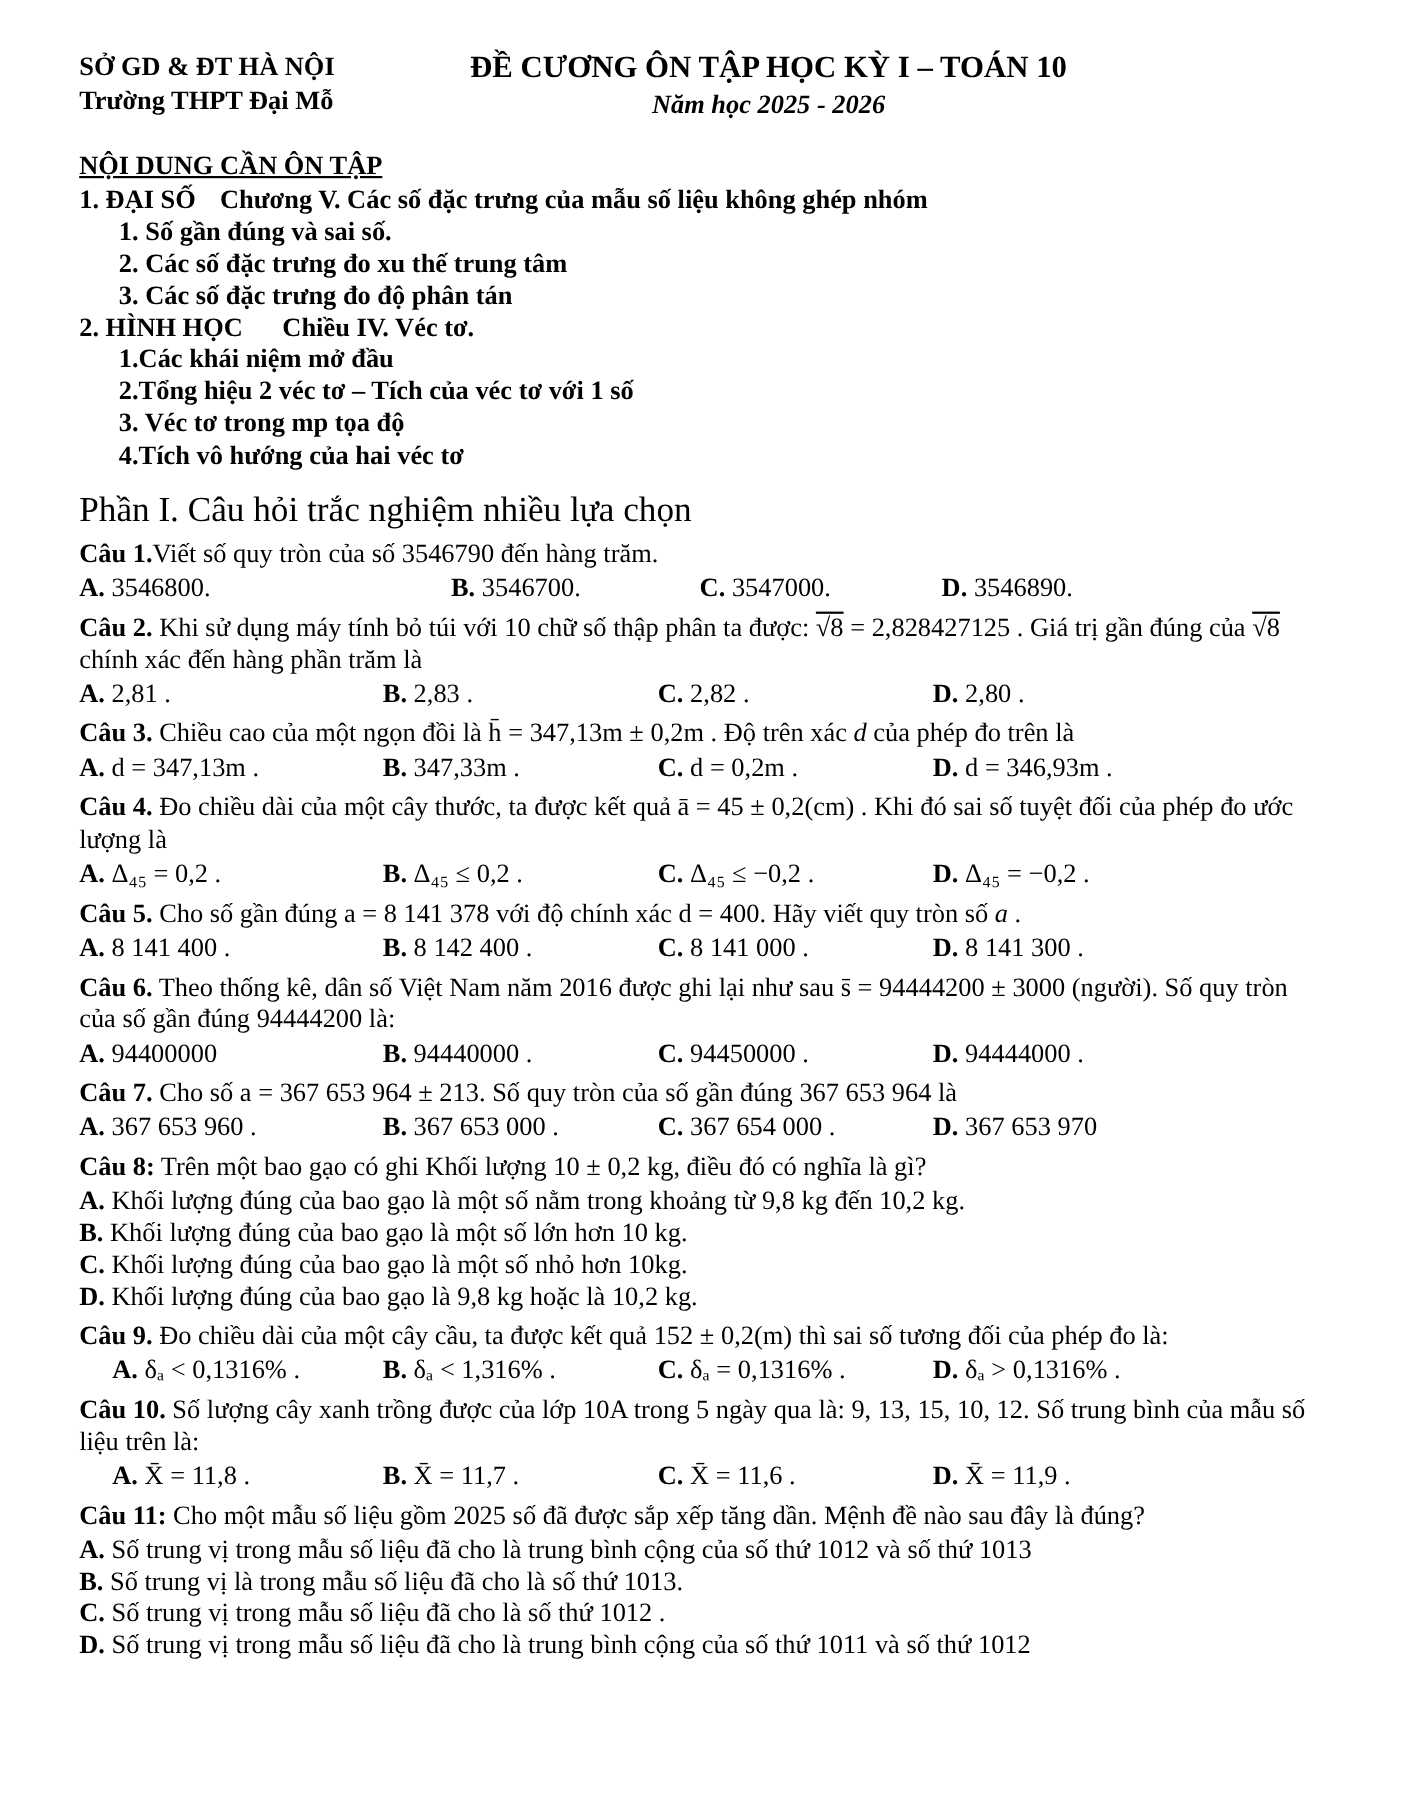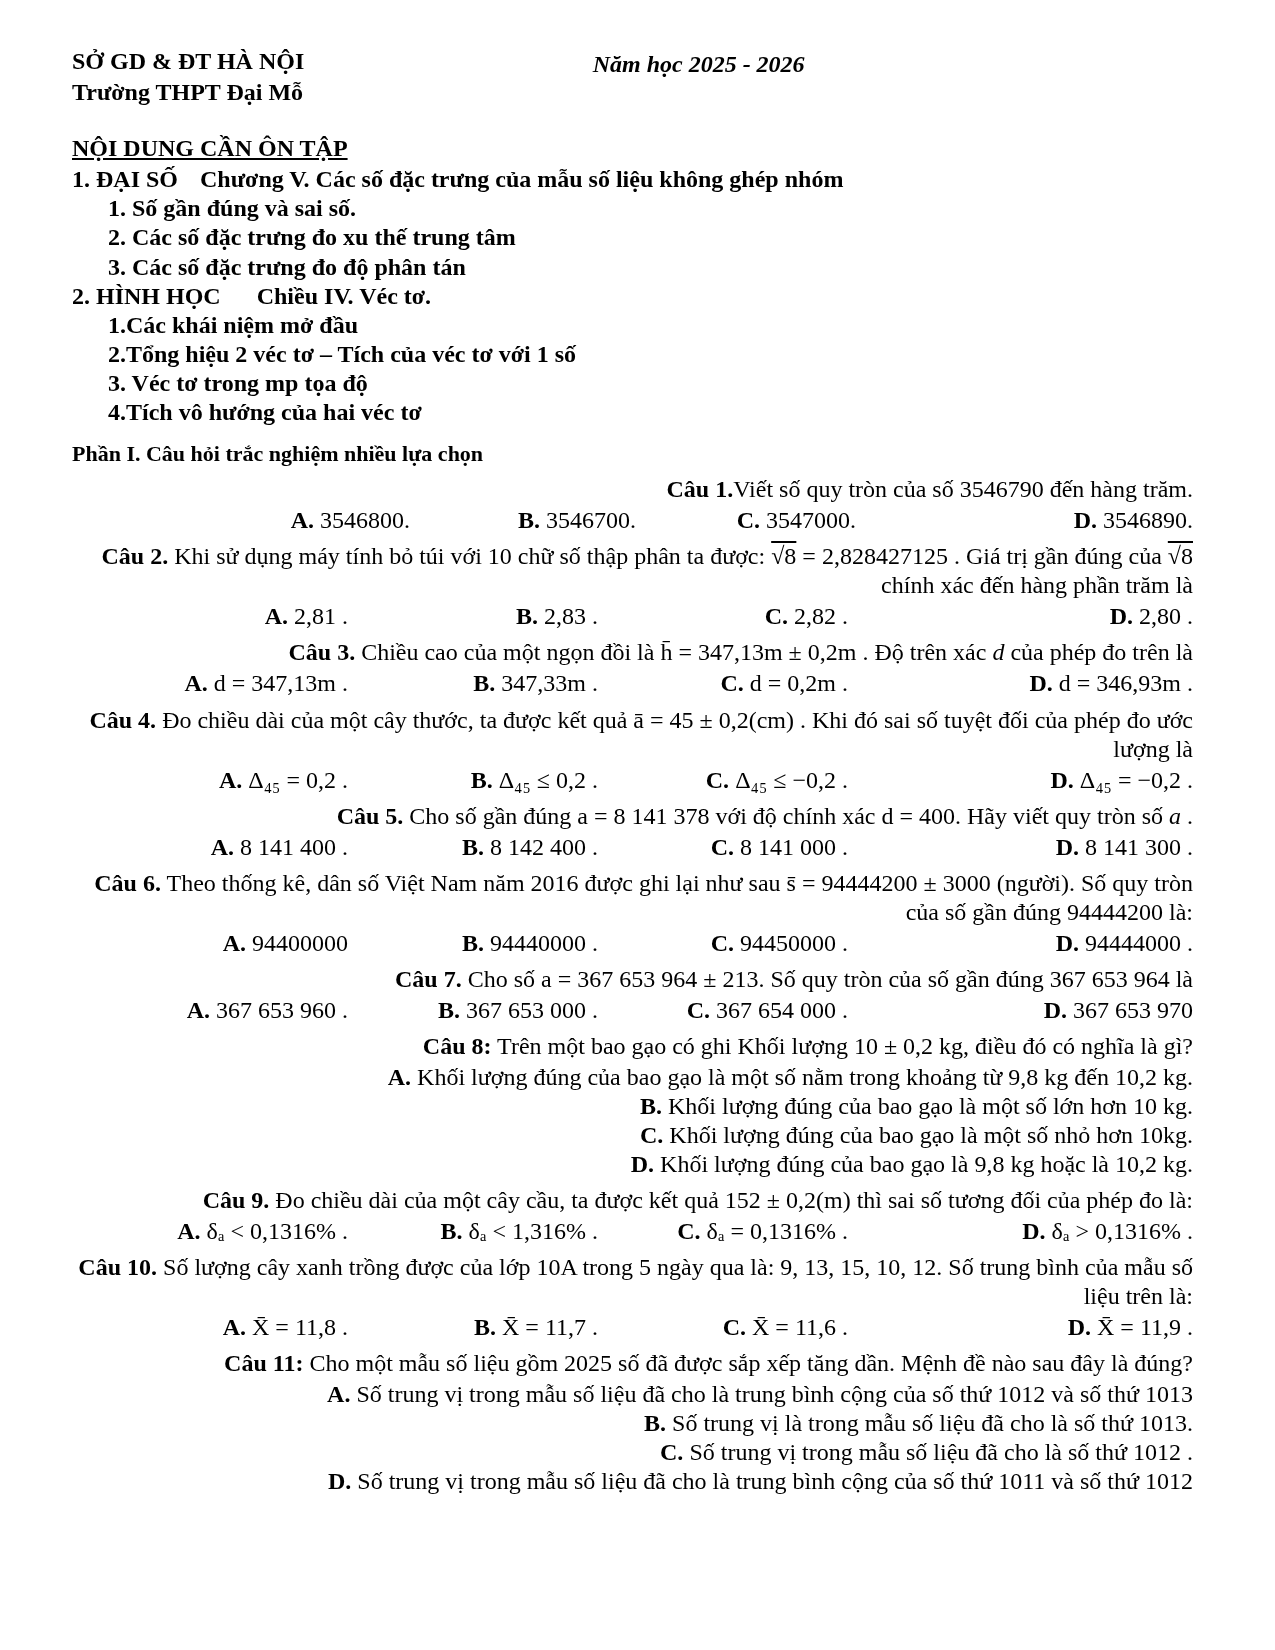--- a/index.html
+++ b/index.html
@@ -20,23 +20,23 @@
   .header-center { flex: 1; text-align: center; padding-right: 100px; }
   .doc-title { font-weight: 700; font-size: 28px; line-height: 1.15; }
   .doc-subtitle { font-weight: 700; font-style: italic; margin-top: 4px; }
 
   .outline { margin-top: 26px; font-weight: 700; }
   .outline-title { text-decoration: underline; margin-bottom: 2px; }
   .outline-heading .oh-gap-sm { margin-right: 22px; }
   .outline-heading .oh-gap-md { margin-right: 36px; }
   .outline-item { padding-left: 36px; }
 
-  .part-title { font-weight: 700; font-size: 22px; margin: 14px 0 8px; }
+  .part-title { font-weight: 400; font-size: 32px; margin: 14px 0 8px; }
 
-  .question { margin: 0 0 7px; text-align: right; }
+  .question { margin: 0 0 7px; }
   .stem { margin: 0 0 2px; }
   .qlabel { font-weight: 700; }
   .mi { font-style: italic; }
   .math { font-style: normal; }
   .sqrt { text-decoration: overline; }
 
   .opts { display: grid; grid-template-columns: 276px 250px 250px auto; }
   .opts.cols-q1 { grid-template-columns: 338px 226px 220px auto; }
   .opts.indent .opt:first-child { padding-left: 30px; }
   .opt { white-space: nowrap; }
@@ -47,20 +47,21 @@
 <body>
 
 <div class="page">
 
   <header class="doc-header">
     <div class="header-left">
       <div>SỞ GD &amp; ĐT HÀ NỘI</div>
       <div>Trường THPT Đại Mỗ</div>
     </div>
     <div class="header-center">
+      <div class="doc-title">ĐỀ CƯƠNG ÔN TẬP HỌC KỲ I – TOÁN 10</div>
       <div class="doc-subtitle">Năm học 2025 - 2026</div>
     </div>
   </header>
 
   <section class="outline">
     <div class="outline-title">NỘI DUNG CẦN ÔN TẬP</div>
 
     <div class="outline-group">
       <div class="outline-heading"><span class="oh-gap-sm">1. ĐẠI SỐ</span><span>Chương V. Các số đặc trưng của mẫu số liệu không ghép nhóm</span></div>
       <div class="outline-item">1. Số gần đúng và sai số.</div>

